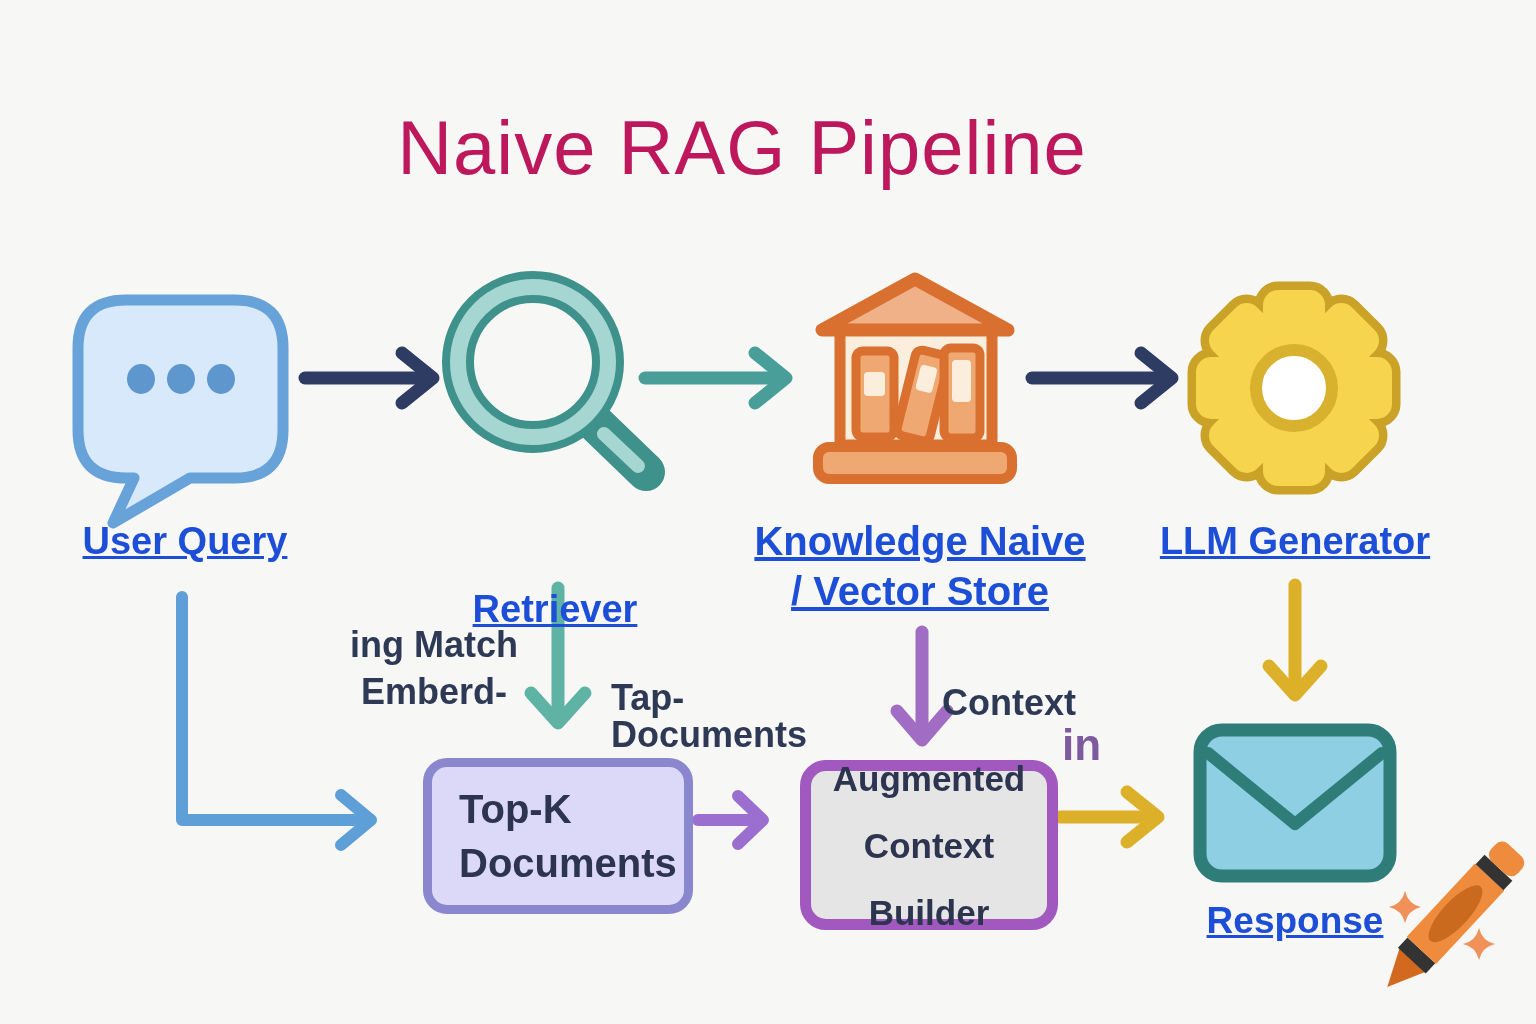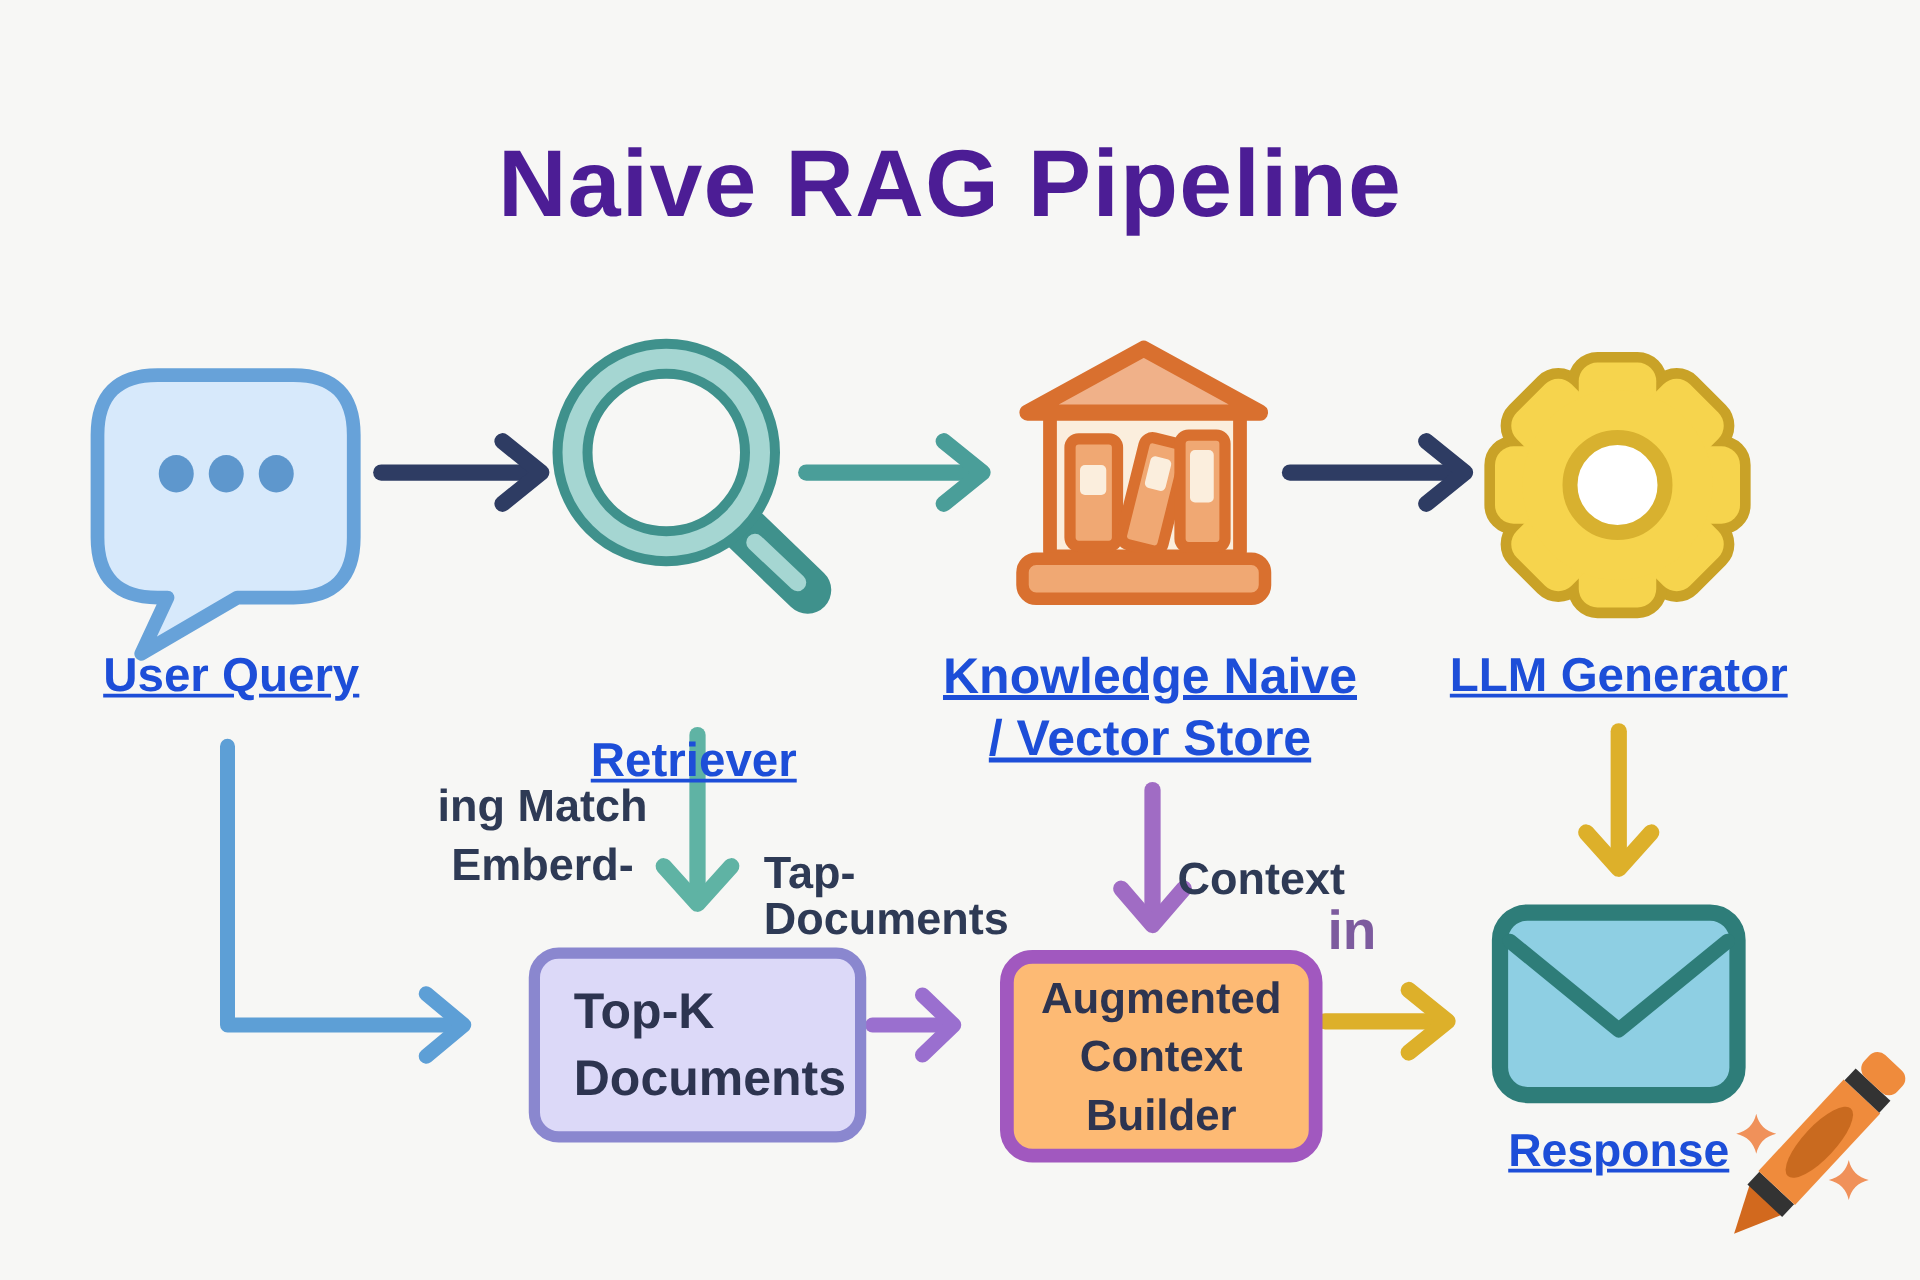--- a/index.html
+++ b/index.html
@@ -4,22 +4,22 @@
 <style>
   html,body{margin:0;padding:0;}
   body{
     width:1536px;height:1024px;position:relative;overflow:hidden;
     background:#f7f7f5;
     font-family:"Liberation Sans","DejaVu Sans",sans-serif;
     color:#2d3a58;
   }
   .abs{position:absolute;}
   #title{
-    left:340px;top:104px;width:840px;text-align:center;
-    font-size:76px;font-weight:700;color:#4c1d95;letter-spacing:1px;
+    left:322px;top:104px;width:840px;text-align:center;
+    font-size:76px;font-weight:400;color:#be185d;letter-spacing:1px;
   }
   .node-label{
     font-size:38px;font-weight:700;text-align:center;color:#1d4ed8;line-height:50px;text-decoration:underline;
   }
   .edge-label{
     font-size:36px;font-weight:700;color:#2e3a55;line-height:47px;
   }
   .small-label{
     font-size:36px;font-weight:700;color:#2e3a55;line-height:37px;
   }
@@ -31,23 +31,23 @@
     display:flex;flex-direction:column;justify-content:center;
   }
   #topk-box{
     left:423px;top:758px;width:270px;height:156px;
     background:#dcd9f8;border:9px solid #8a87cf;
     padding-left:27px;
     font-size:40px;font-weight:700;color:#2d3450;line-height:54px;
   }
   #acb-box{
     left:800px;top:760px;width:258px;height:170px;
-    background:#fdba74;border:11px solid #a158bf;border-radius:26px;
+    background:#e5e5e5;border:11px solid #a158bf;border-radius:26px;
     text-align:center;
-    font-size:35px;font-weight:700;color:#2d3450;line-height:47px;
+    font-size:35px;font-weight:700;color:#2d3450;line-height:47px;gap:20px;
   }
   svg{position:absolute;left:0;top:0;}
 </style>
 </head>
 <body>
 
 <svg width="1536" height="1024" viewBox="0 0 1536 1024">
 
   <g>
     <path d="M126 300 H235 Q283 300 283 348 V430 Q283 478 235 478 H190 L113 523 L134 478 H126 Q78 478 78 430 V348 Q78 300 126 300 Z" fill="#d7e9fb" stroke="#67a2d9" stroke-width="11" stroke-linejoin="round"></path>

